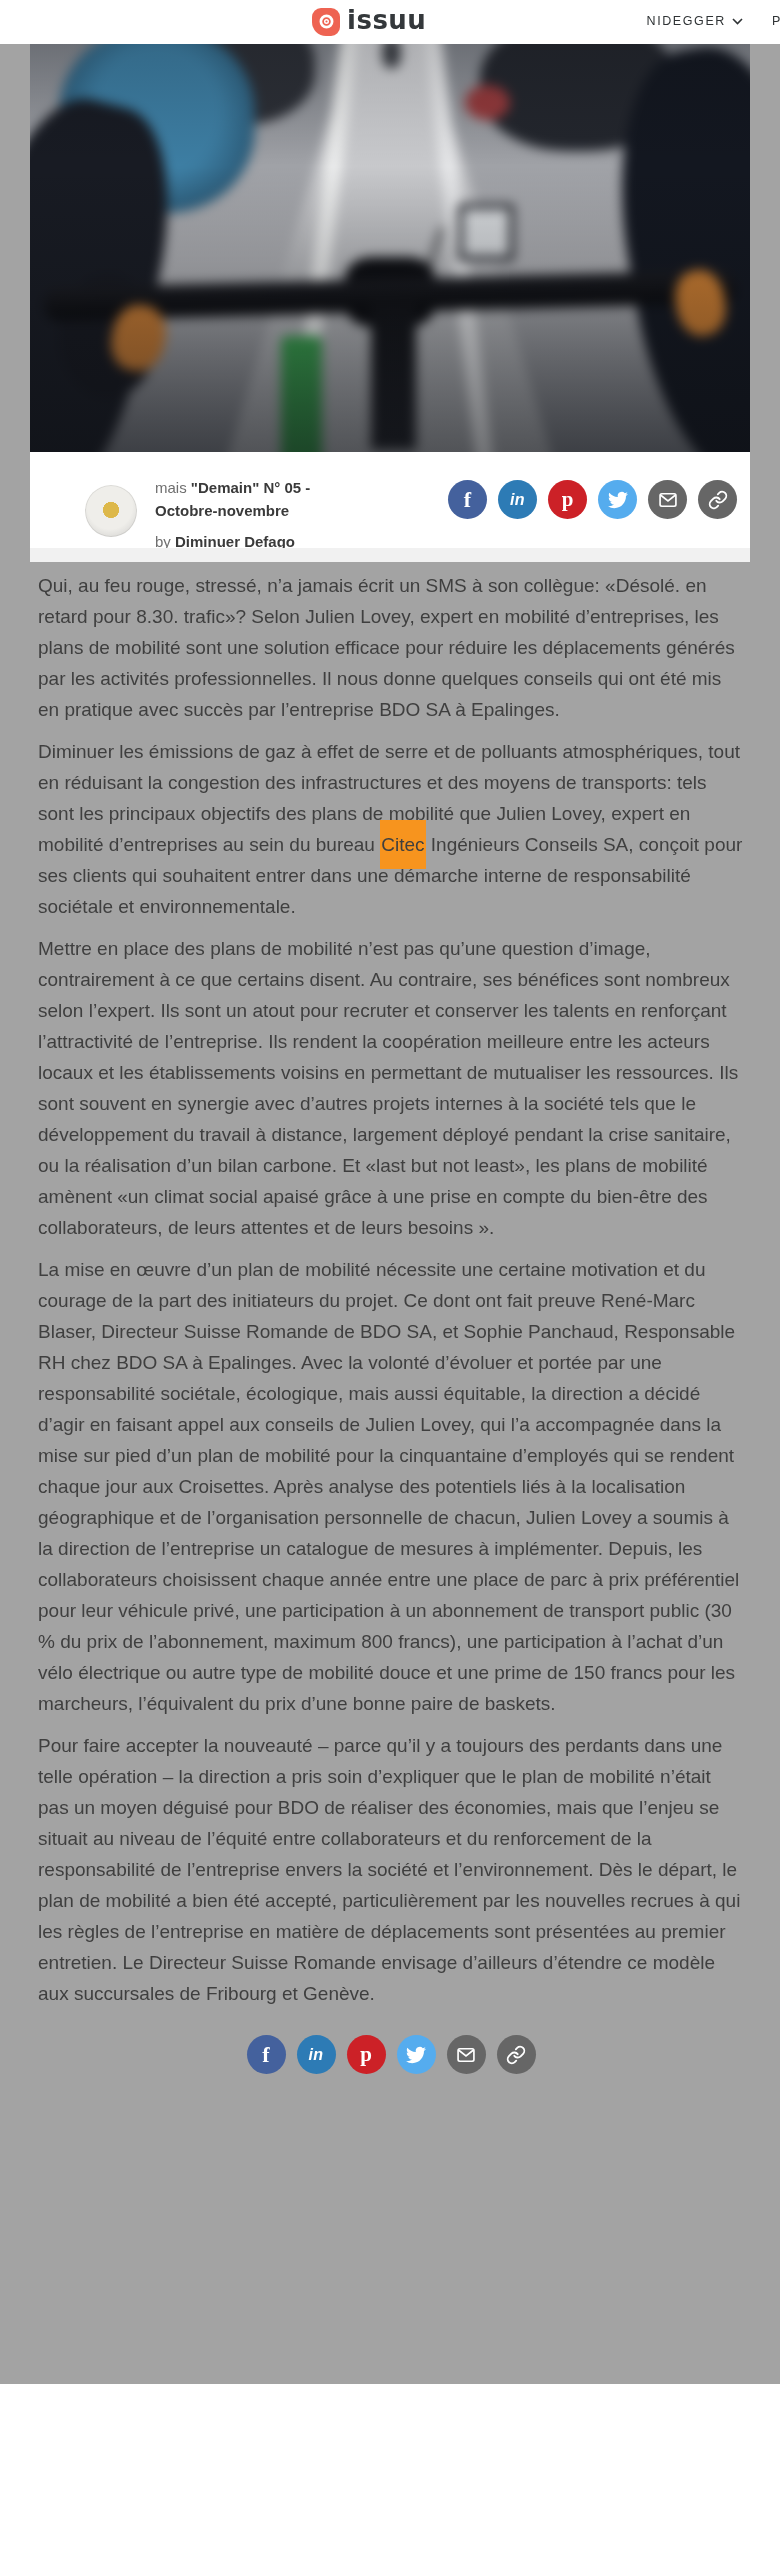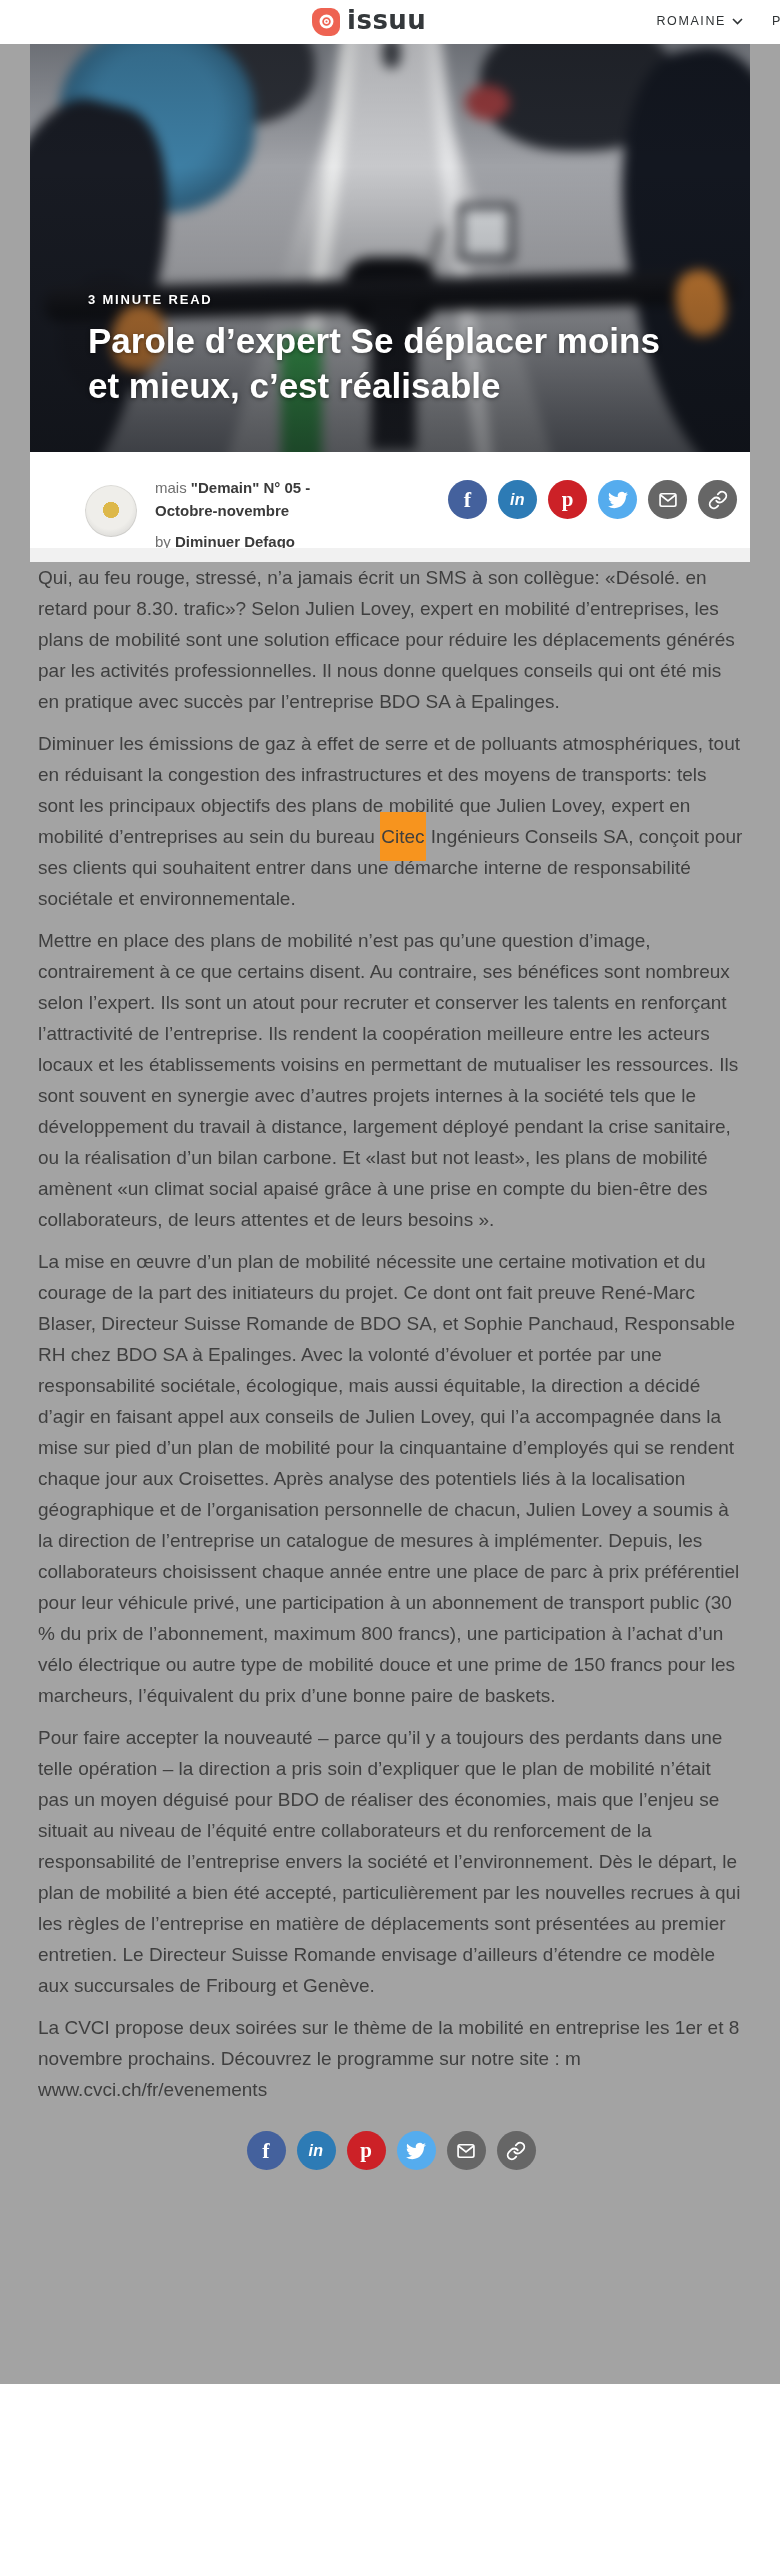--- a/index.html
+++ b/index.html
@@ -80,41 +80,41 @@
   .btn-link { background:#666666; }
   .glyph-f { font-size:22px; font-weight:700; font-family:"Liberation Serif", serif; }
   .glyph-in { font-size:16px; font-weight:700; letter-spacing:.5px;font-style:italic; }
   .glyph-p { font-size:21px; font-weight:700; font-family:"Liberation Serif", serif; }
 
   .divider { position:absolute; left:30px; top:548px; width:720px; height:14px; background:#f1f1f1; }
 
   
   .article { position:absolute; left:38px; top:562px; width:706px; }
   .article-heading { margin:22px 0 12px; font-size:29px; line-height:38px; font-weight:700; color:#161616; }
-  .article p { margin:0 0 11px; font-size:19px; line-height:31px; color:#3f3f3f; }
+  .article p { margin:8px 0 11px; font-size:19px; line-height:31px; color:#3f3f3f; }
   .hl { background:#F7941E; color:#3f3f3f; padding:14px 1px; }
   .share-bottom { justify-content:center; margin-top:26px; }
 </style>
 </head>
 <body>
 
 <div class="page">
 
   <header class="site-header">
     <div class="logo">
       <span class="logo-badge">
         <svg width="17" height="17" viewBox="0 0 20 20">
           <circle cx="10" cy="10" r="6.6" fill="none" stroke="#fff" stroke-width="3.2"></circle>
           <circle cx="10" cy="10" r="2.1" fill="none" stroke="#fff" stroke-width="1.7"></circle>
         </svg>
       </span>
       <span class="logo-text">issuu</span>
     </div>
     <div class="nav-item nav-features">
-      <span>ROMAINE</span>
+      <span>NIDEGGER</span>
       <svg width="11" height="7" viewBox="0 0 11 7">
         <path d="M1 1l4.5 4.5L10 1" stroke="#2f3335" stroke-width="1.6" fill="none"></path>
       </svg>
     </div>
     <div class="nav-item nav-clipped">
       <span>P</span>
     </div>
   </header>
 
   <section class="hero">
@@ -133,24 +133,20 @@
       <div class="sh-cable"></div>
       <div class="sh-computer"></div>
       <div class="sh-clamp"></div>
       <div class="sh-bar"></div>
       <div class="sh-stem"></div>
       <div class="sh-grip-l"></div>
       <div class="sh-grip-r"></div>
       <div class="sh-bottle"></div>
     </div>
     <div class="hero-shade"></div>
-    <div class="hero-text">
-      <div class="read-time">3 MINUTE READ</div>
-      <h1 class="hero-title">Parole d’expert Se déplacer moins et mieux, c’est réalisable</h1>
-    </div>
   </section>
 
   <section class="byline">
     <div class="avatar"></div>
     <div class="byline-text">
       <span>mais</span>
       <a class="pub-link">"Demain" N° 05 - Octobre-novembre</a>
       <div class="by-row">
         <span>by</span>
         <a class="author-link">Diminuer Defago</a>
@@ -187,21 +183,20 @@
   </section>
 
   <div class="divider"></div>
 
   <article class="article">
     <p>Qui, au feu rouge, stressé, n’a jamais écrit un SMS à son collègue: «Désolé. en retard pour 8.30. trafic»? Selon Julien Lovey, expert en mobilité d’entreprises, les plans de mobilité sont une solution efficace pour réduire les déplacements générés par les activités professionnelles. Il nous donne quelques conseils qui ont été mis en pratique avec succès par l’entreprise BDO SA à Epalinges.</p>
     <p><span>Diminuer les émissions de gaz à effet de serre et de polluants atmosphériques, tout en réduisant la congestion des infrastructures et des moyens de transports: tels sont les principaux objectifs des plans de mobilité que Julien Lovey, expert en mobilité d’entreprises au sein du bureau </span><mark class="hl">Citec</mark><span> Ingénieurs Conseils SA, conçoit pour ses clients qui souhaitent entrer dans une démarche interne de responsabilité sociétale et environnementale.</span></p>
     <p>Mettre en place des plans de mobilité n’est pas qu’une question d’image, contrairement à ce que certains disent. Au contraire, ses bénéfices sont nombreux selon l’expert. Ils sont un atout pour recruter et conserver les talents en renforçant l’attractivité de l’entreprise. Ils rendent la coopération meilleure entre les acteurs locaux et les établissements voisins en permettant de mutualiser les ressources. Ils sont souvent en synergie avec d’autres projets internes à la société tels que le développement du travail à distance, largement déployé pendant la crise sanitaire, ou la réalisation d’un bilan carbone. Et «last but not least», les plans de mobilité amènent «un climat social apaisé grâce à une prise en compte du bien-être des collaborateurs, de leurs attentes et de leurs besoins ».</p>
     <p>La mise en œuvre d’un plan de mobilité nécessite une certaine motivation et du courage de la part des initiateurs du projet. Ce dont ont fait preuve René-Marc Blaser, Directeur Suisse Romande de BDO SA, et Sophie Panchaud, Responsable RH chez BDO SA à Epalinges. Avec la volonté d’évoluer et portée par une responsabilité sociétale, écologique, mais aussi équitable, la direction a décidé d’agir en faisant appel aux conseils de Julien Lovey, qui l’a accompagnée dans la mise sur pied d’un plan de mobilité pour la cinquantaine d’employés qui se rendent chaque jour aux Croisettes. Après analyse des potentiels liés à la localisation géographique et de l’organisation personnelle de chacun, Julien Lovey a soumis à la direction de l’entreprise un catalogue de mesures à implémenter. Depuis, les collaborateurs choisissent chaque année entre une place de parc à prix préférentiel pour leur véhicule privé, une participation à un abonnement de transport public (30 % du prix de l’abonnement, maximum 800 francs), une participation à l’achat d’un vélo électrique ou autre type de mobilité douce et une prime de 150 francs pour les marcheurs, l’équivalent du prix d’une bonne paire de baskets.</p>
     <p>Pour faire accepter la nouveauté – parce qu’il y a toujours des perdants dans une telle opération – la direction a pris soin d’expliquer que le plan de mobilité n’était pas un moyen déguisé pour BDO de réaliser des économies, mais que l’enjeu se situait au niveau de l’équité entre collaborateurs et du renforcement de la responsabilité de l’entreprise envers la société et l’environnement. Dès le départ, le plan de mobilité a bien été accepté, particulièrement par les nouvelles recrues à qui les règles de l’entreprise en matière de déplacements sont présentées au premier entretien. Le Directeur Suisse Romande envisage d’ailleurs d’étendre ce modèle aux succursales de Fribourg et Genève.</p>
-    <p>La CVCI propose deux soirées sur le thème de la mobilité en entreprise les 1er et 8 novembre prochains. Découvrez le programme sur notre site : m www.cvci.ch/fr/evenements</p>
 
     <div class="share-row share-bottom">
       <button class="share-btn btn-facebook">
         <span class="glyph-f">f</span>
       </button>
       <button class="share-btn btn-linkedin">
         <span class="glyph-in">in</span>
       </button>
       <button class="share-btn btn-pinterest">
         <span class="glyph-p">p</span>

